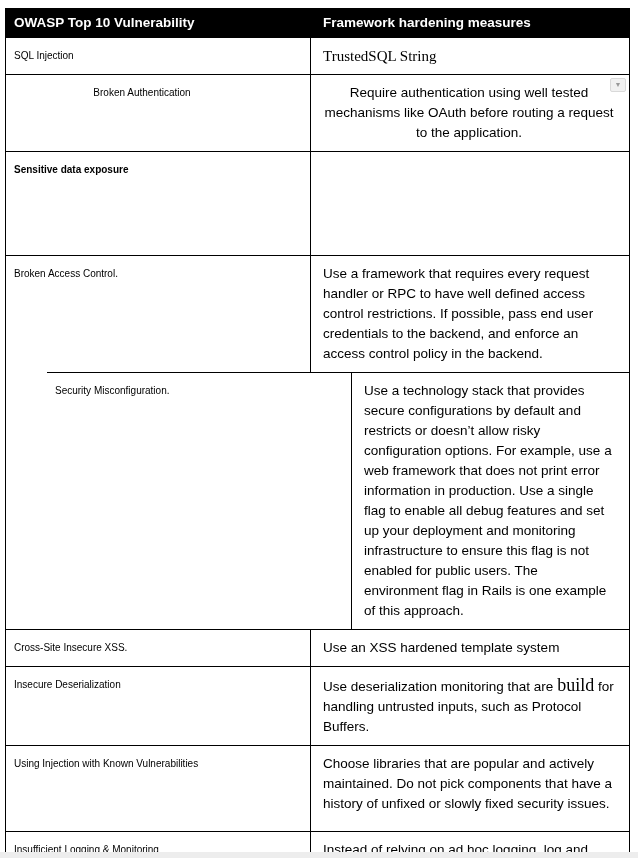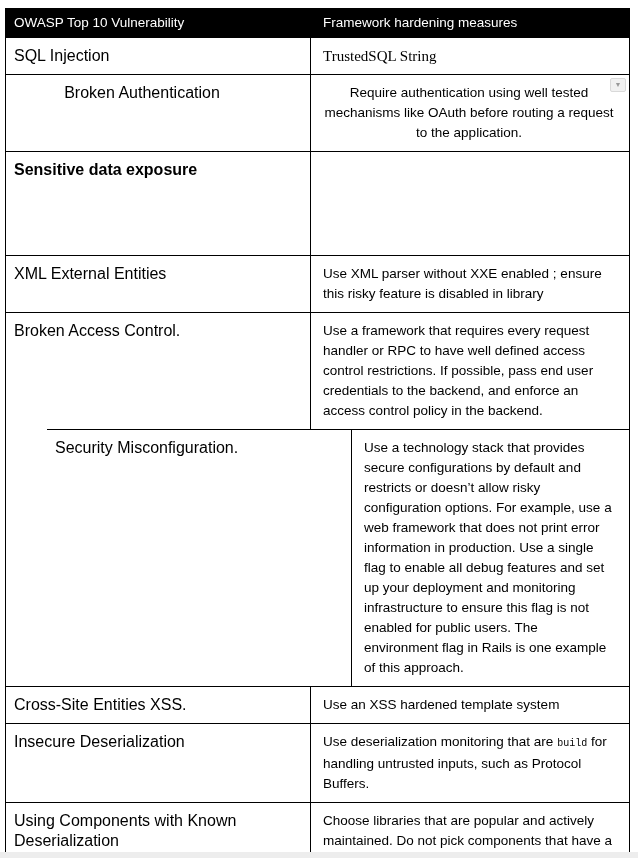--- a/index.html
+++ b/index.html
@@ -15,53 +15,53 @@
     position: absolute; left: 5px; top: 8px; width: 625px;
     border: 1px solid #000000;
     background: #ffffff;
   }
   .row { display: flex; border-top: 1px solid #000000; }
   .row:first-child { border-top: none; }
   .cell-l {
     width: 305px; flex: 0 0 305px;
     border-right: 1px solid #000000;
     padding: 8px 40px 8px 8px;
-    font-size: 16px; line-height: 20px;
+    font-size: 10px; line-height: 20px;
   }
   .cell-r {
     flex: 1 1 auto;
     padding: 8px 14px 8px 12px;
     font-size: 13.5px; line-height: 20px;
     position: relative;
   }
   .header-row { background: #000000; color: #ffffff; }
   .header-row .cell-l, .header-row .cell-r {
-    font-weight: normal; font-size: 13.5px;
+    font-weight: bold; font-size: 13.5px;
     display: flex; align-items: center;
     padding-top: 0; padding-bottom: 0;
     border-right-color: #000000;
   }
   .h-header { min-height: 28px; }
   .h-r0 { min-height: 32px; }
   .h-r1 { min-height: 72px; text-align: center; }
   .h-r2 { min-height: 104px; font-weight: bold; }
   .h-r3 { min-height: 52px; }
   .h-r4 { min-height: 102px; }
   .h-r5 { min-height: 198px; margin-left: 41px; }
   .h-r6 { min-height: 34px; }
   .h-r7 { min-height: 70px; }
   .h-r8 { min-height: 86px; }
   .h-r9 { min-height: 64px; }
   .serif-text {
     font-family: "Liberation Serif", serif;
     font-size: 15px;
   }
   .serif-word {
-    font-family: Liberation Mono, monospace;
-    font-size: 10px;
+    font-family: Liberation Serif, serif;
+    font-size: 18px;
   }
   .chev-btn {
     position: absolute; top: 3px; right: 3px;
     width: 16px; height: 14px;
     background: #f1f1f1;
     border: 1px solid #d9d9d9;
     border-radius: 2px;
     display: flex; align-items: center; justify-content: center;
     font-size: 7px; color: #999999;
     cursor: pointer;
@@ -95,47 +95,43 @@
         <span class="chev-btn">
             <span>▼</span>
           </span>
       </div>
     </div>
 
     <div class="row h-r2">
       <div class="cell-l">Sensitive data exposure</div>
     </div>
 
-    <div class="row h-r3">
-      <div class="cell-l">XML External Entities</div>
-      <div class="cell-r">Use XML parser without XXE enabled ; ensure this risky feature is disabled in library</div>
-    </div>
 
     <div class="row h-r4">
       <div class="cell-l">Broken Access Control.</div>
       <div class="cell-r">Use a framework that requires every request handler or RPC to have well defined access control restrictions. If possible, pass end user credentials to the backend, and enforce an access control policy in the backend.</div>
     </div>
 
     <div class="row h-r5">
       <div class="cell-l">Security Misconfiguration.</div>
       <div class="cell-r">Use a technology stack that provides secure configurations by default and restricts or doesn’t allow risky configuration options. For example, use a web framework that does not print error information in production. Use a single flag to enable all debug features and set up your deployment and monitoring infrastructure to ensure this flag is not enabled for public users. The environment flag in Rails is one example of this approach.</div>
     </div>
 
     <div class="row h-r6">
-      <div class="cell-l">Cross-Site Entities XSS.</div>
+      <div class="cell-l">Cross-Site Insecure XSS.</div>
       <div class="cell-r">Use an XSS hardened template system</div>
     </div>
 
     <div class="row h-r7">
       <div class="cell-l">Insecure Deserialization</div>
       <div class="cell-r"><span>Use deserialization monitoring that are </span><span class="serif-word">build</span><span> for handling untrusted inputs, such as Protocol Buffers.</span></div>
     </div>
 
     <div class="row h-r8">
-      <div class="cell-l">Using Components with Known Deserialization</div>
+      <div class="cell-l">Using Injection with Known Vulnerabilities</div>
       <div class="cell-r">Choose libraries that are popular and actively maintained. Do not pick components that have a history of unfixed or slowly fixed security issues.</div>
     </div>
 
     <div class="row h-r9">
       <div class="cell-l">Insufficient Logging &amp; Monitoring</div>
       <div class="cell-r">Instead of relying on ad hoc logging, log and monitor requests and other events as appropriate in a low level library.</div>
     </div>
 
   </div>
 

